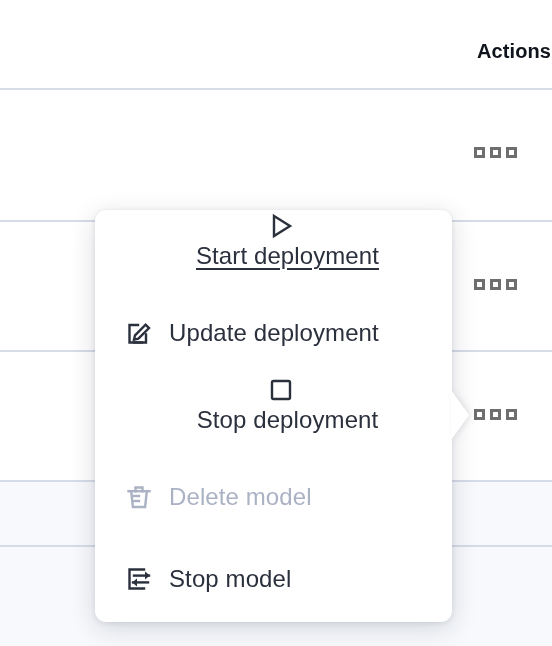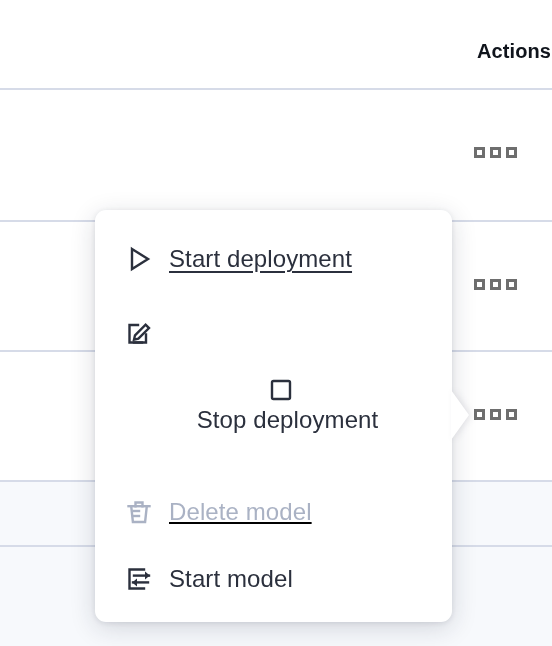--- a/index.html
+++ b/index.html
@@ -183,46 +183,47 @@
         <span class="kebab-dot"></span>
       </div>
     </div>
 
 </div>
 
 <div id="menu-caret"></div>
 
 <div id="action-menu">
   <div id="menu-items-layer">
-      <div class="menu-item hovered" style="top: 8px;">
+      <div class="menu-item hovered" style="top: 0px; flex-direction: column;">
         <span class="menu-icon">
           <svg width="30" height="30" viewBox="0 0 30 30">
             <path d="M8 5 L24 15 L8 25 Z" fill="none" stroke="#2b303d" stroke-width="2.4" stroke-linecap="square" stroke-linejoin="miter"></path>
           </svg>
         </span>
         <span class="menu-label">Start deployment</span>
       </div>
       <div class="menu-item" style="top: 82px;">
         <span class="menu-icon">
           <svg width="30" height="30" viewBox="0 0 30 30">
             <path d="M22 16.5 V24.5 H5.5 V7 H14" fill="none" stroke="#2b303d" stroke-width="2.4" stroke-linecap="square" stroke-linejoin="miter"></path>
             <path d="M11 17.3 L21.6 6.7 L25 10.1 L14.4 20.7 L10 21.7 Z" fill="none" stroke="#2b303d" stroke-width="2.4" stroke-linecap="square" stroke-linejoin="miter"></path>
             <path d="M10 24.5 H18" fill="none" stroke="#2b303d" stroke-width="2.4" stroke-linecap="square" stroke-linejoin="miter"></path>
           </svg>
         </span>
+        <span class="menu-label">Update deployment</span>
       </div>
       <div class="menu-item" style="top: 164px; flex-direction: column;">
         <span class="menu-icon">
           <svg width="30" height="30" viewBox="0 0 30 30">
             <rect x="6" y="6" width="18" height="18" rx="1.5" fill="none" stroke="#2b303d" stroke-width="2.4" stroke-linecap="square" stroke-linejoin="miter"></rect>
           </svg>
         </span>
         <span class="menu-label">Stop deployment</span>
       </div>
-      <div class="menu-item disabled" style="top: 261px; text-decoration: underline;">
+      <div class="menu-item disabled" style="top: 246px;">
         <span class="menu-icon">
           <svg width="30" height="30" viewBox="0 0 30 30">
             <path d="M4.5 9.2 H25.5" fill="none" stroke="#aab2c4" stroke-width="2.4" stroke-linecap="square" stroke-linejoin="miter"></path>
             <path d="M11.5 9.2 V5.5 H18.5 V9.2" fill="none" stroke="#aab2c4" stroke-width="2.4" stroke-linecap="square" stroke-linejoin="miter"></path>
             <path d="M7.2 9.2 L8.9 25 H21.1 L22.8 9.2" fill="none" stroke="#aab2c4" stroke-width="2.4" stroke-linecap="square" stroke-linejoin="miter"></path>
             <path d="M9.6 14 H15" fill="none" stroke="#aab2c4" stroke-width="2.4" stroke-linecap="square" stroke-linejoin="miter"></path>
             <path d="M10.2 19 H15" fill="none" stroke="#aab2c4" stroke-width="2.4" stroke-linecap="square" stroke-linejoin="miter"></path>
           </svg>
         </span>
         <span class="menu-label">Delete model</span>
@@ -230,16 +231,16 @@
       <div class="menu-item" style="top: 328px;">
         <span class="menu-icon">
           <svg width="30" height="30" viewBox="0 0 30 30">
             <path d="M20 5.5 H5.5 V24.5 H20" fill="none" stroke="#2b303d" stroke-width="2.4" stroke-linecap="square" stroke-linejoin="miter"></path>
             <path d="M10 11.6 H25" fill="none" stroke="#2b303d" stroke-width="2.4" stroke-linecap="square" stroke-linejoin="miter"></path>
             <path d="M21 7.6 L25.8 11.6 L21 15.6 Z" fill="#2b303d"></path>
             <path d="M24 18.4 H9" fill="none" stroke="#2b303d" stroke-width="2.4" stroke-linecap="square" stroke-linejoin="miter"></path>
             <path d="M13 14.4 L8.2 18.4 L13 22.4 Z" fill="#2b303d"></path>
           </svg>
         </span>
-        <span class="menu-label">Start model</span>
+        <span class="menu-label">Stop model</span>
       </div>
     </div>
 </div>
 
 </body></html>

